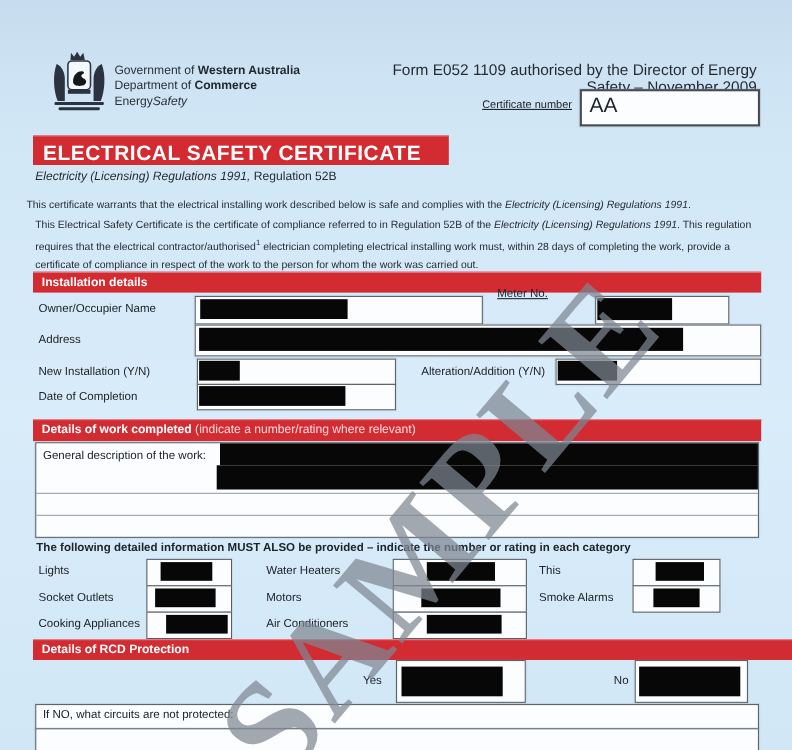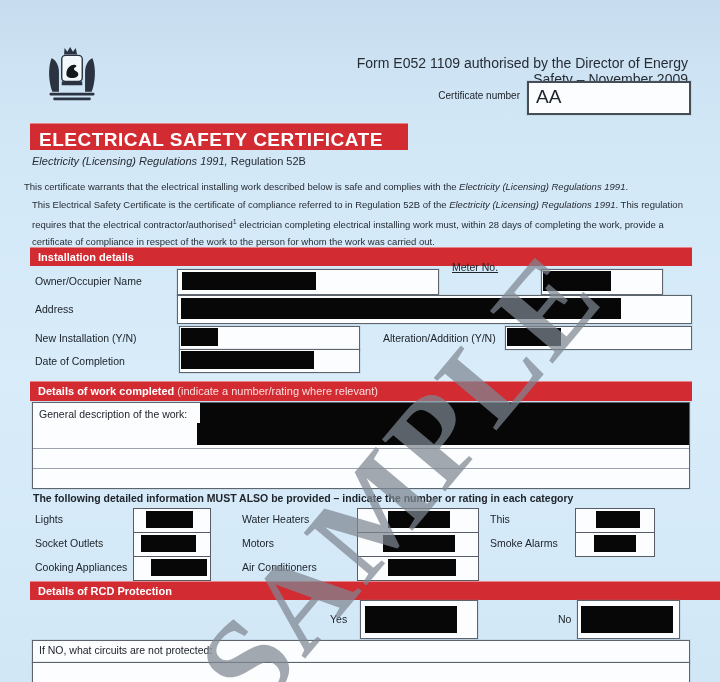--- a/index.html
+++ b/index.html
@@ -59,24 +59,29 @@
         <rect x="10" y="55" width="40" height="3" rx="1"></rect>
         <path d="M8 13 c5 2 8 8 8 15 l0 21 h-7 c-4-10-5-25 -1-36z"></path>
         <path d="M52 13 c-5 2-8 8-8 15 l0 21 h7 c4-10 5-25 1-36z"></path>
       </g>
       <rect x="19" y="10" width="22" height="28" rx="4" fill="#f3f8fc" stroke="#2b3340" stroke-width="1.5"></rect>
       <path d="M24 30 c0-7 5-10 8-10 2.5 0 3.5 1.5 2 2.5 -3 1.5-2 3.5 .5 4.5 3.5 1.5 3 6-1.5 7 -5 1-9-.5-9-4z" fill="#14181d"></path>
       <rect x="19" y="38" width="22" height="4" fill="#2b3340"></rect>
     </svg>
   </div>
 
+  <div class="abs" style="left:104px;top:57px;">
+    <div class="hdr-line"><span>Government of </span><b>Western Australia</b></div>
+    <div class="hdr-line"><span>Department of </span><b>Commerce</b></div>
+    <div class="hdr-line"><span>Energy</span><i>Safety</i></div>
+  </div>
 
   <div class="abs smalltxt" style="left:340px;top:55px;width:348px;text-align:right;font-size:14px;">Form E052 1109 authorised by the Director of Energy Safety – November 2009</div>
 
-  <div class="abs lbl" style="left:420px;top:90px;width:100px;text-align:right;font-size:10px;">Certificate number</div>
+  <div class="abs lbl" style="left:420px;top:90px;width:100px;text-align:right;font-size:10px;text-decoration:underline;">Certificate number</div>
   <div class="box" style="left:527px;top:81px;width:160px;height:30px;border-width:2px;border-color:#464d55;">
     <div style="font-size:19px;color:#20252c;padding:3px 0 0 7px;">AA</div>
   </div>
 
   <div class="redbar" style="left:30px;top:123px;width:378px;height:26px;">
     <div style="padding:5px 0 0 9px;font-size:19px;letter-spacing:.5px;">ELECTRICAL SAFETY CERTIFICATE</div>
   </div>
 
   <div class="abs" style="left:32px;top:155px;font-size:11px;color:#262c34;"><i>Electricity (Licensing) Regulations 1991,</i><span> Regulation 52B</span></div>
 

